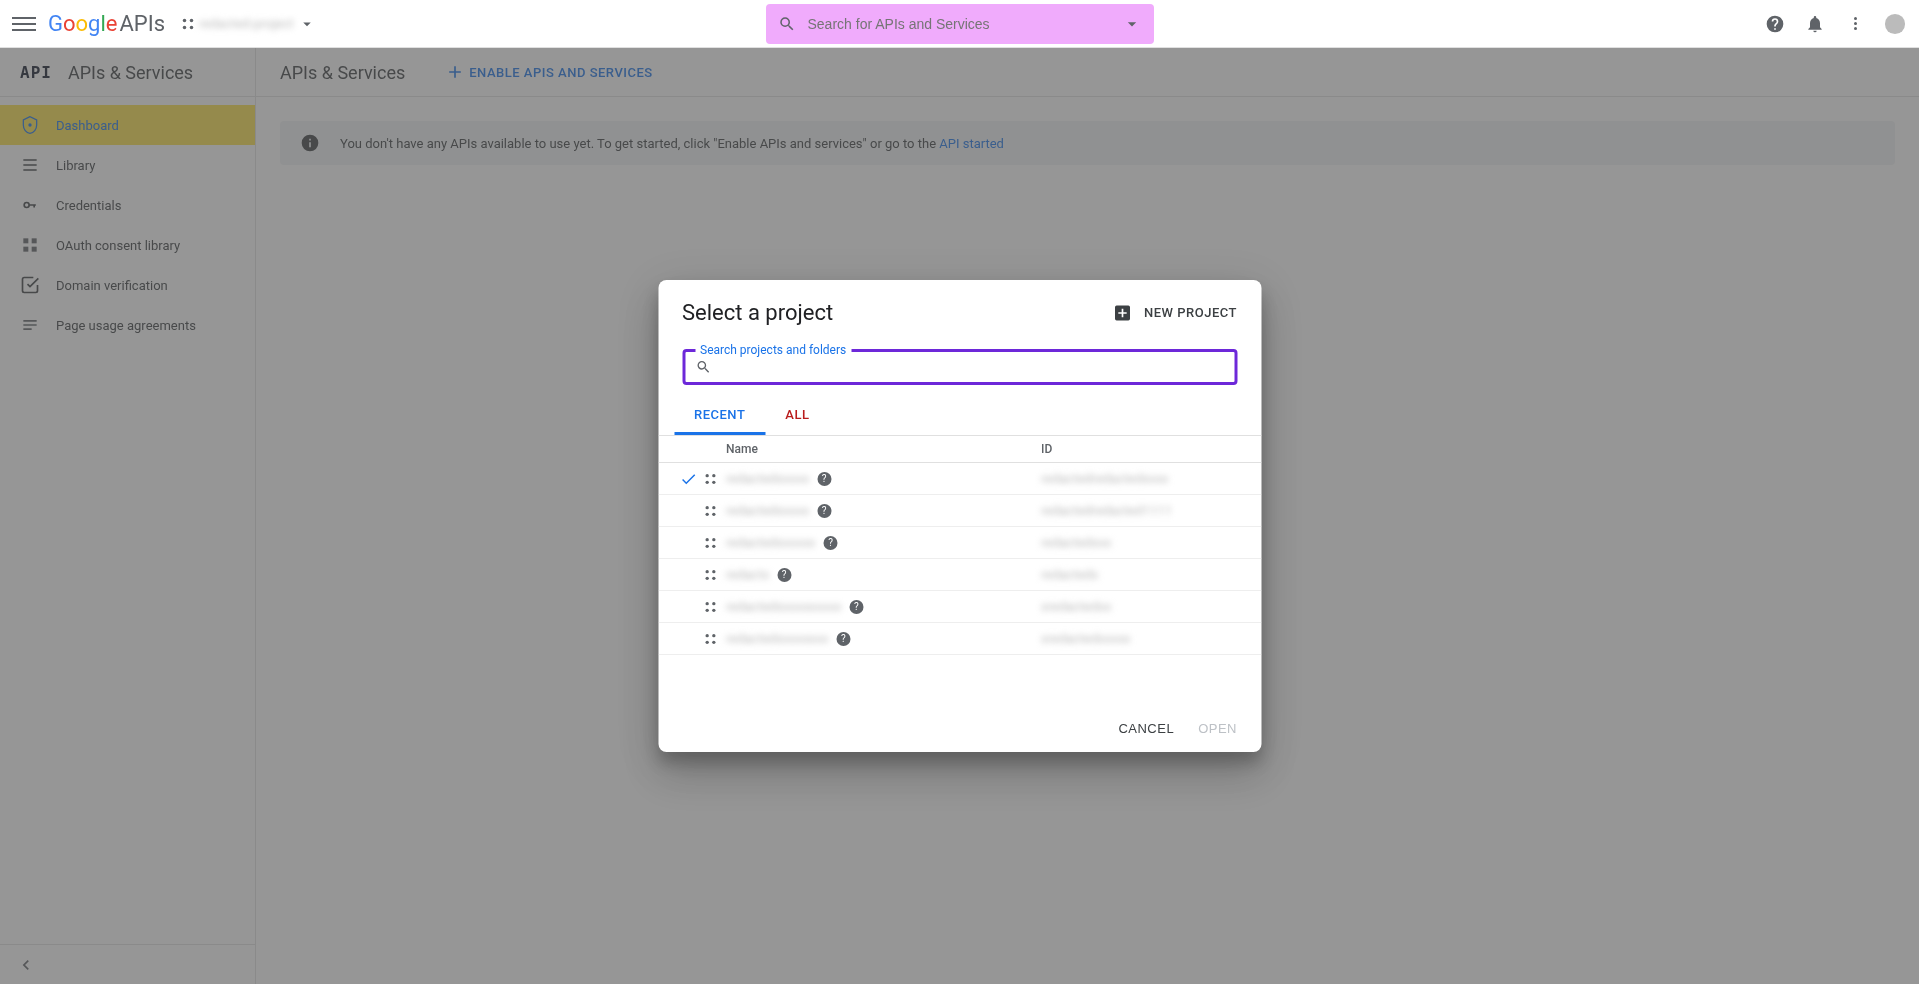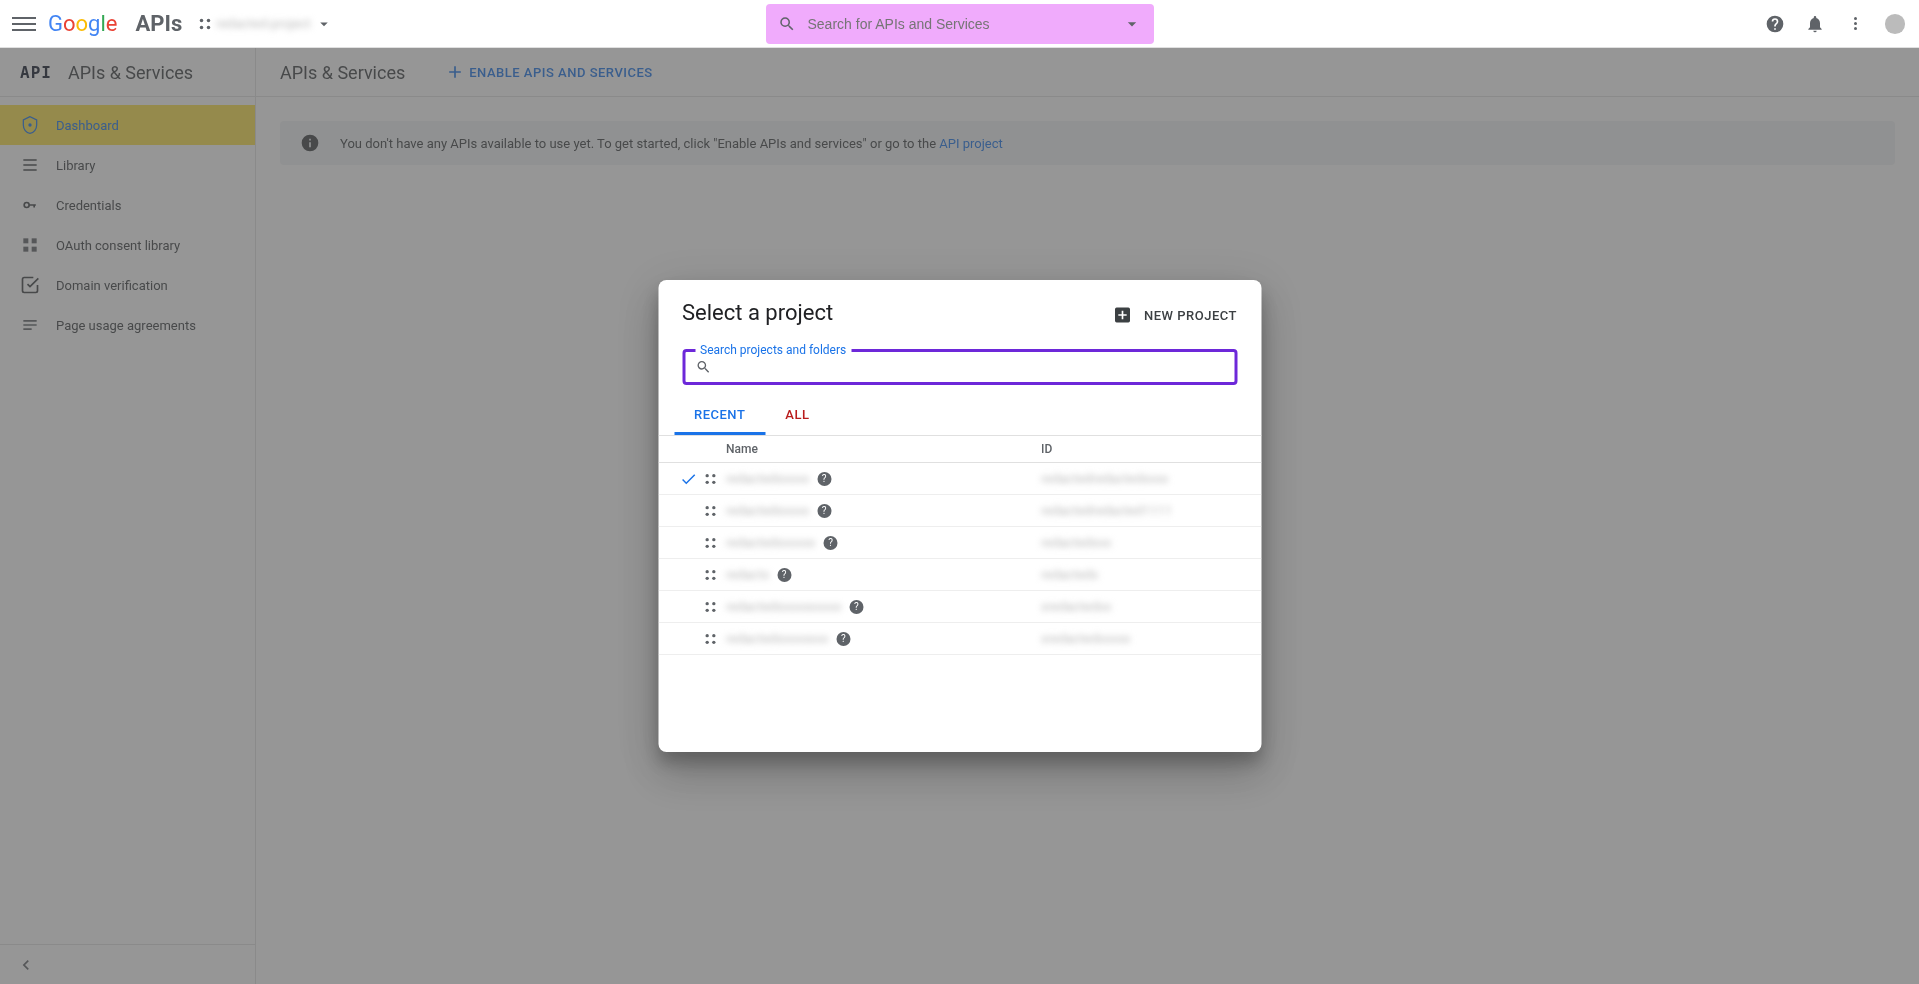--- a/index.html
+++ b/index.html
@@ -4,21 +4,21 @@
 <style>
   * { box-sizing: border-box; margin: 0; padding: 0; }
   html, body { width: 100%; height: 100%; font-family: Roboto, Arial, sans-serif; overflow: hidden; background: #fff; }
   
   
   .topbar { height: 48px; display: flex; align-items: center; padding: 0 12px; border-bottom: 1px solid #e0e0e0; position: relative; }
   .hamburger { width: 24px; height: 24px; display:flex; flex-direction:column; justify-content:center; gap:4px; cursor:pointer; margin-right: 12px; }
   .hamburger span { display:block; height:2px; background:#5f6368; }
   .logo { display:flex; align-items:center; font-size: 22px; font-weight: 400; }
   .logo .g1{color:#4285f4;} .logo .g2{color:#ea4335;} .logo .g3{color:#fbbc05;} .logo .g4{color:#4285f4;} .logo .g5{color:#34a853;} .logo .g6{color:#ea4335;}
-  .logo .apis { color:#5f6368; margin-left:18px;font-weight:bold; }
+  .logo .apis { color:#5f6368; margin-left:2px; }
   .proj-switcher { margin-left: 16px; display:flex; align-items:center; gap:4px; color:#3c4043; font-size:13px; cursor:pointer; }
   .searchbar { position:absolute; left:50%; transform:translateX(-50%); width: 388px; height: 40px; background:#f0abfc; border-radius:4px; display:flex; align-items:center; padding:0 12px; color:#5f6368; }
   .searchbar input { border:none; background:transparent; flex:1; font-size:14px; outline:none; color:#3c4043; }
   .search-icon-svg { width:18px; height:18px; fill:#5f6368; margin-right:12px; }
   .dropdown-icon { width:20px; height:20px; fill:#5f6368; }
   .topbar-right { margin-left:auto; display:flex; align-items:center; gap:16px; color:#5f6368; }
   .icon-btn { width:24px; height:24px; display:flex; align-items:center; justify-content:center; cursor:pointer; fill:#5f6368; }
 
   
   .shell { display:flex; height: calc(100% - 48px); position:relative; }
@@ -40,21 +40,21 @@
   .enable-btn { display:flex; align-items:center; gap:4px; color:#1a73e8; font-size:13px; font-weight:500; letter-spacing:0.5px; cursor:pointer; }
   .enable-btn svg { width:20px; height:20px; fill:#1a73e8; }
   .content-body { padding: 24px; }
   .info-banner { background:#f1f3f4; border-radius:4px; padding: 12px 20px; display:flex; align-items:center; gap:20px; font-size:13px; color:#3c4043; }
   .info-banner .info-icon { width:20px; height:20px; }
   .info-banner a { color:#1a73e8; text-decoration:none; }
   
   
   .scrim { position:absolute; inset:0; background: rgba(80,80,80,0.6); z-index: 100; }
   .dialog { position:absolute; top: 50%; left:50%; transform:translate(-50%, -50%); width: 603px; height: 472px; background:#fff; border-radius: 8px; box-shadow: 0 24px 38px rgba(0,0,0,0.14), 0 9px 46px rgba(0,0,0,0.12), 0 11px 15px rgba(0,0,0,0.2); display:flex; flex-direction:column; z-index:101; overflow:hidden; }
-  .dialog-header { padding: 20px 24px 0; display:flex; align-items:flex-end; justify-content:space-between; }
+  .dialog-header { padding: 20px 24px 0; display:flex; align-items:center; justify-content:space-between; }
   .dialog-title { font-size: 22px; color:#202124; }
   .new-project { display:flex; align-items:center; gap:12px; font-size:13px; font-weight:500; letter-spacing:0.5px; color:#3c4043; cursor:pointer; }
   .new-project svg { width:20px; height:20px; fill:#3c4043; }
   .dialog-search-wrap { padding: 24px 24px 12px; }
   .dialog-search { position:relative; border: 3px solid #6d28d9; border-radius:4px; height: 36px; display:flex; align-items:center; padding: 0 10px; }
   .dialog-search-label { position:absolute; top:-9px; left:10px; background:#fff; padding:0 5px; font-size:12px; color:#1a73e8; }
   .dialog-search input { border:none; outline:none; flex:1; font-size:14px; margin-left:8px; }
   .dialog-tabs { display:flex; border-bottom:1px solid #e0e0e0; padding: 0 16px; align-items: center; }
   .dialog-tab { padding: 10px 20px; font-size: 13px; font-weight:500; letter-spacing:0.5px; color:#b91c1c; cursor:pointer; border-bottom: 3px solid transparent; }
   .dialog-tab.active { color:#1a73e8; border-bottom-color:#1a73e8; }
@@ -225,21 +225,21 @@
           </svg>
         <span>ENABLE APIS AND SERVICES</span>
       </div>
     </div>
     <div class="content-body">
       <div class="info-banner">
         <svg class="info-icon" viewBox="0 0 24 24" fill="#3c4043">
             <path d="M12 2a10 10 0 100 20 10 10 0 000-20zm1 15h-2v-6h2v6zm0-8h-2V7h2v2z"></path>
           </svg>
         <span>
-          <span>You don't have any APIs available to use yet. To get started, click "Enable APIs and services" or go to the </span><a href="#">API project</a>
+          <span>You don't have any APIs available to use yet. To get started, click "Enable APIs and services" or go to the </span><a href="#">API started</a>
         </span>
       </div>
     </div>
   </div>
 
   <div class="scrim"></div>
   <div class="dialog">
     <div class="dialog-header">
       <div class="dialog-title">Select a project</div>
       <div class="new-project">
@@ -363,14 +363,18 @@
               <circle cx="17" cy="17" r="2.5"></circle>
             </svg>
           </div>
           <div class="col-name">
             <span class="blur-text">redactedxxxxxxxx</span>
             <span class="help-q">?</span>
           </div>
           <div class="col-id"><span class="blur-text">xredactedxxxxx</span></div>
         </div>
       </div>
+    <div class="dialog-actions">
+      <button class="btn-cancel">CANCEL</button>
+      <button class="btn-open">OPEN</button>
+    </div>
   </div>
 </div>
 
 </body></html>

